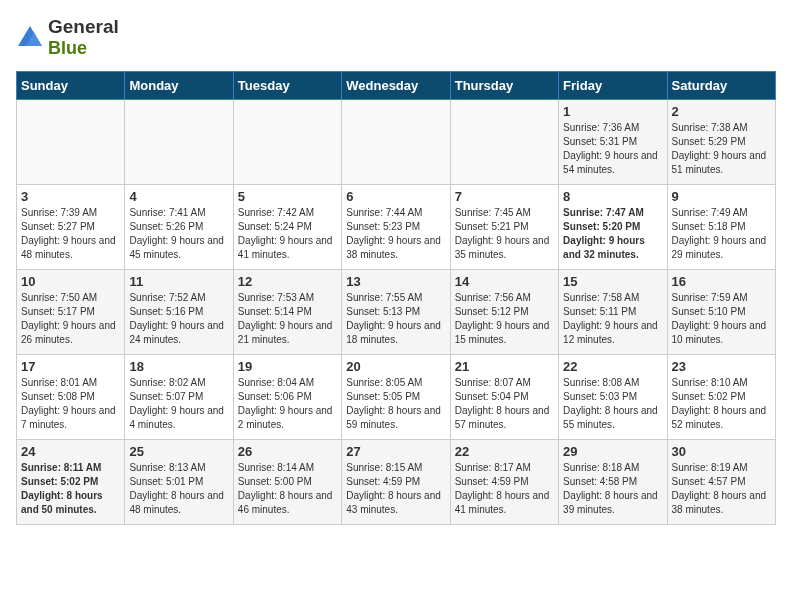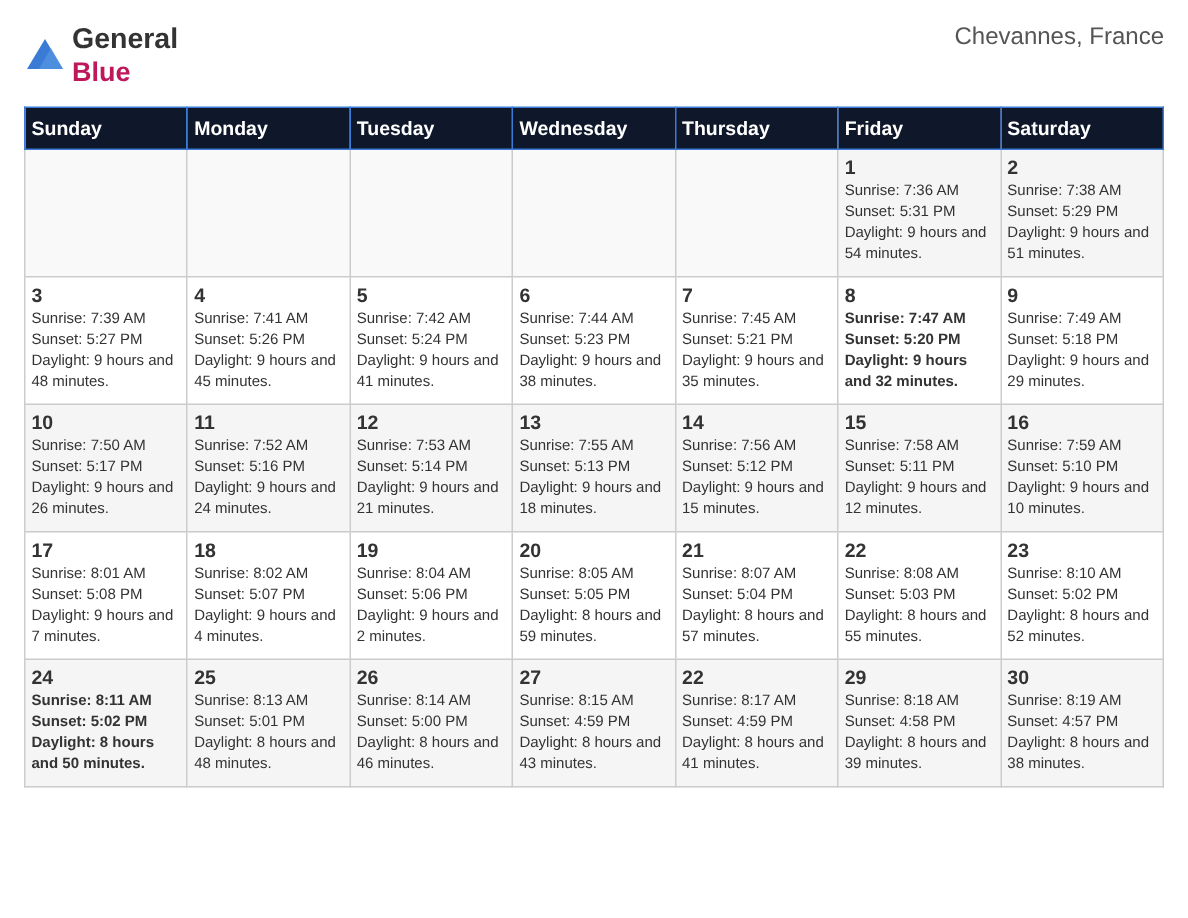--- a/index.html
+++ b/index.html
@@ -22,21 +22,21 @@
       gap: 4px;
     }
     .logo-text-general {
       font-size: 19px;
       font-weight: bold;
       color: #333;
     }
     .logo-text-blue {
       font-size: 18px;
       font-weight: bold;
-      color: #be185d;
+      color: #4d7c0f;
     }
     .logo-icon {
       width: 28px;
       height: 28px;
     }
     .title-area {
       text-align: right;
     }
     .calendar-title {
       font-size: 36px;
@@ -46,21 +46,21 @@
     .calendar-subtitle {
       font-size: 16px;
       color: #555;
     }
     table {
       width: 100%;
       border-collapse: collapse;
       table-layout: fixed;
     }
     thead tr th {
-      background-color: #0f172a;
+      background-color: #0c4a6e;
       color: #fff;
       font-size: 13px;
       font-weight: bold;
       padding: 6px 4px;
       text-align: left;
       border: 1px solid #3a7bd5;
     }
     tbody tr td {
       vertical-align: top;
       border: 1px solid #ccc;
@@ -100,21 +100,20 @@
     <svg class="logo-icon" viewBox="0 0 28 28" xmlns="http://www.w3.org/2000/svg">
       <polygon points="14,2 26,22 2,22" fill="#3a7bd5"></polygon>
       <polygon points="18,8 26,22 10,22" fill="#5a9be5" opacity="0.6"></polygon>
     </svg>
     <div>
       <span class="logo-text-general">General</span><br>
       <span class="logo-text-blue">Blue</span>
     </div>
   </div>
   <div class="title-area">
-    <div class="calendar-subtitle">Chevannes, France</div>
   </div>
 </div>
 
 <table>
   <thead>
     <tr>
     <th>Sunday</th>
         <th>Monday</th>
         <th>Tuesday</th>
         <th>Wednesday</th>

